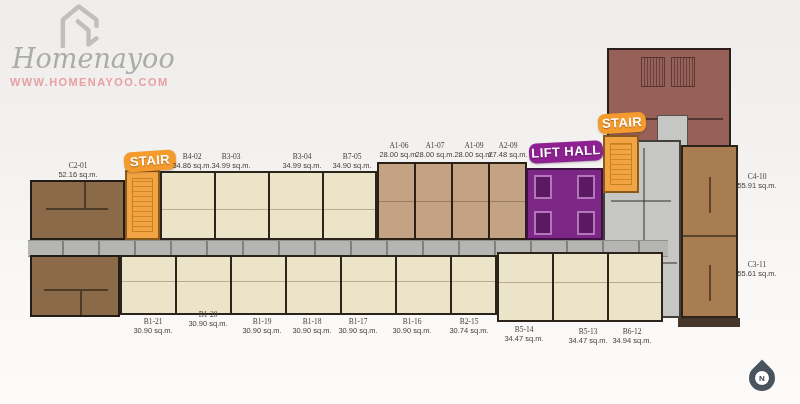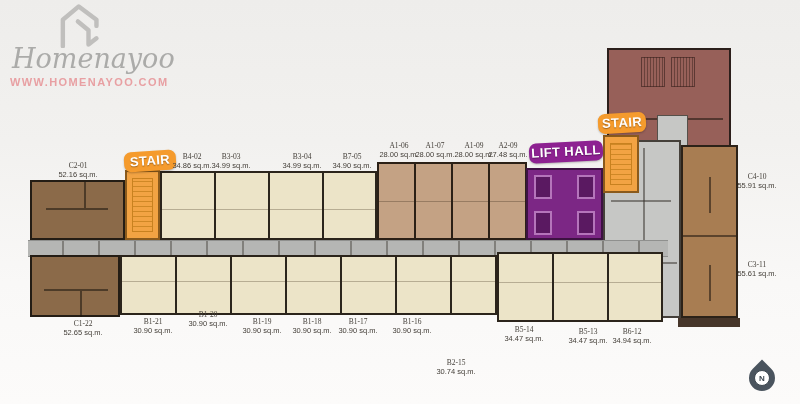--- a/index.html
+++ b/index.html
@@ -189,24 +189,20 @@
 
   <div class="u-label" style="left:721px;top:172px;">
     <div class="u-id">C4-10</div>
     <div class="u-area">55.91 sq.m.</div>
   </div>
   <div class="u-label" style="left:721px;top:260px;">
     <div class="u-id">C3-11</div>
     <div class="u-area">55.61 sq.m.</div>
   </div>
 
-  <div class="u-label" style="left:47px;top:319px;">
-    <div class="u-id">C1-22</div>
-    <div class="u-area">52.65 sq.m.</div>
-  </div>
   <div class="u-label" style="left:117px;top:317px;">
     <div class="u-id">B1-21</div>
     <div class="u-area">30.90 sq.m.</div>
   </div>
   <div class="u-label" style="left:172px;top:310px;">
     <div class="u-id">B1-20</div>
     <div class="u-area">30.90 sq.m.</div>
   </div>
   <div class="u-label" style="left:226px;top:317px;">
     <div class="u-id">B1-19</div>
@@ -217,21 +213,21 @@
     <div class="u-area">30.90 sq.m.</div>
   </div>
   <div class="u-label" style="left:322px;top:317px;">
     <div class="u-id">B1-17</div>
     <div class="u-area">30.90 sq.m.</div>
   </div>
   <div class="u-label" style="left:376px;top:317px;">
     <div class="u-id">B1-16</div>
     <div class="u-area">30.90 sq.m.</div>
   </div>
-  <div class="u-label" style="left:420px;top:317px;margin-top:41px;">
+  <div class="u-label" style="left:433px;top:317px;">
     <div class="u-id">B2-15</div>
     <div class="u-area">30.74 sq.m.</div>
   </div>
   <div class="u-label" style="left:488px;top:325px;">
     <div class="u-id">B5-14</div>
     <div class="u-area">34.47 sq.m.</div>
   </div>
   <div class="u-label" style="left:552px;top:327px;">
     <div class="u-id">B5-13</div>
     <div class="u-area">34.47 sq.m.</div>

